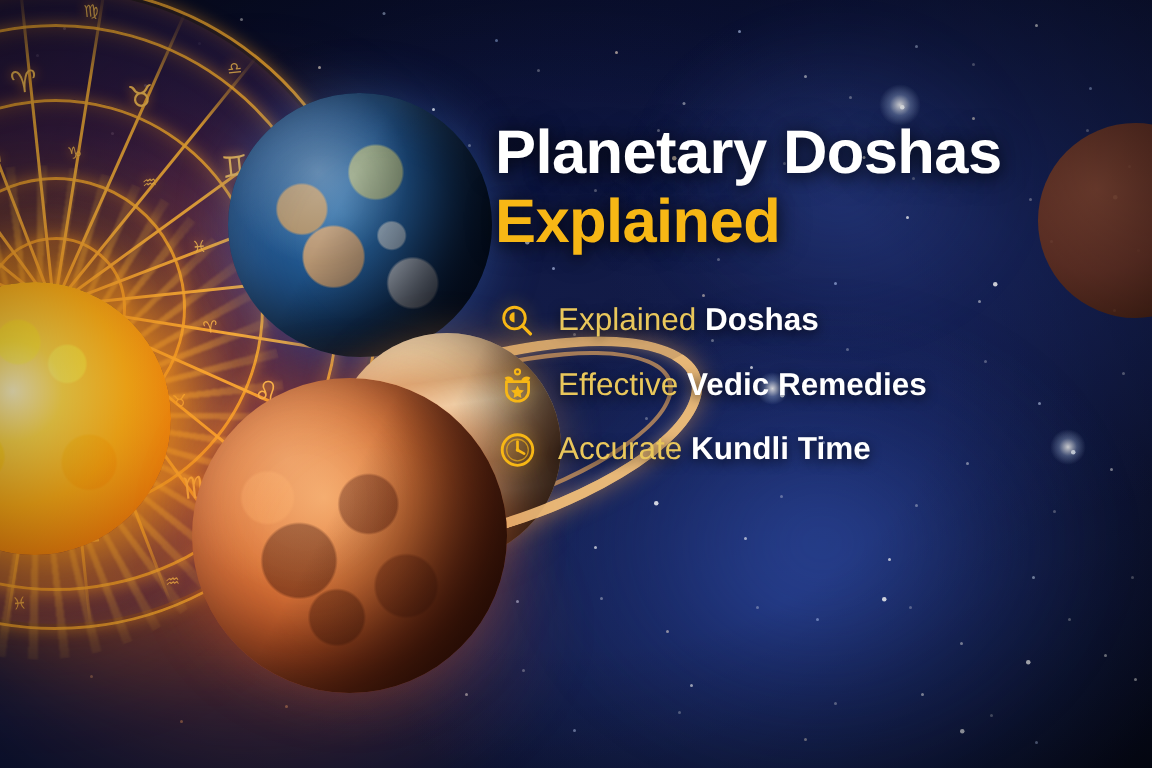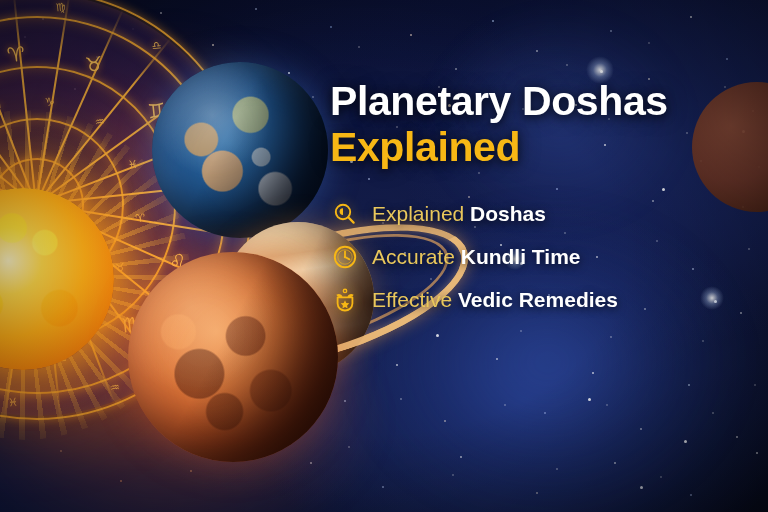--- a/index.html
+++ b/index.html
@@ -505,38 +505,38 @@
             <path d="M7.6 10.6a3.4 3.4 0 0 0 3.4 3.4V7.2a3.4 3.4 0 0 0-3.4 3.4z" fill="#F7B715"></path>
             <line x1="16.3" y1="16.3" x2="21.6" y2="21.6" stroke="#F7B715" stroke-width="2.2" stroke-linecap="round"></line>
           </svg>
         </span>
         <span class="bullet-text"><span>Explained</span><span class="strong"> Doshas</span></span>
       </li>
 
       <li class="bullet">
         <span class="bullet-icon">
           <svg width="26" height="26" viewBox="0 0 26 26" fill="none">
+            <path d="M13 2.2c.9 0 1.7.7 1.7 1.7s-.8 1.7-1.7 1.7-1.7-.7-1.7-1.7.8-1.7 1.7-1.7z" stroke="#F7B715" stroke-width="1.4"></path>
+            <path d="M4.4 7.8c2.6-1.6 5.2-.4 6.2 1.9-2.6 1.1-5.3.3-6.2-1.9z" fill="#F7B715"></path>
+            <path d="M21.6 7.8c-2.6-1.6-5.2-.4-6.2 1.9 2.6 1.1 5.3.3 6.2-1.9z" fill="#F7B715"></path>
+            <path d="M5.6 10.4h14.8v6.2c0 3.8-3.3 6.9-7.4 6.9s-7.4-3.1-7.4-6.9v-6.2z" stroke="#F7B715" stroke-width="1.8" stroke-linejoin="round"></path>
+            <path d="M13 13.2l1.3 2.7 3 .4-2.2 2.1.5 3-2.6-1.4-2.6 1.4.5-3-2.2-2.1 3-.4z" fill="#F7B715"></path>
+          </svg>
+        </span>
+        <span class="bullet-text"><span>Effective</span><span class="strong"> Vedic Remedies</span></span>
+      </li>
+
+      <li class="bullet">
+        <span class="bullet-icon">
+          <svg width="26" height="26" viewBox="0 0 26 26" fill="none">
             <circle cx="13" cy="13" r="10.2" stroke="#F7B715" stroke-width="1.9"></circle>
             <circle cx="13" cy="13" r="7.2" stroke="#F7B715" stroke-width="0.9" opacity="0.65"></circle>
             <line x1="13" y1="13" x2="13" y2="7.4" stroke="#F7B715" stroke-width="1.8" stroke-linecap="round"></line>
             <line x1="13" y1="13" x2="17.4" y2="15.4" stroke="#F7B715" stroke-width="1.8" stroke-linecap="round"></line>
             <circle cx="13" cy="13" r="1.2" fill="#F7B715"></circle>
           </svg>
         </span>
         <span class="bullet-text"><span>Accurate</span><span class="strong"> Kundli Time</span></span>
       </li>
 
-      <li class="bullet">
-        <span class="bullet-icon">
-          <svg width="26" height="26" viewBox="0 0 26 26" fill="none">
-            <path d="M13 2.2c.9 0 1.7.7 1.7 1.7s-.8 1.7-1.7 1.7-1.7-.7-1.7-1.7.8-1.7 1.7-1.7z" stroke="#F7B715" stroke-width="1.4"></path>
-            <path d="M4.4 7.8c2.6-1.6 5.2-.4 6.2 1.9-2.6 1.1-5.3.3-6.2-1.9z" fill="#F7B715"></path>
-            <path d="M21.6 7.8c-2.6-1.6-5.2-.4-6.2 1.9 2.6 1.1 5.3.3 6.2-1.9z" fill="#F7B715"></path>
-            <path d="M5.6 10.4h14.8v6.2c0 3.8-3.3 6.9-7.4 6.9s-7.4-3.1-7.4-6.9v-6.2z" stroke="#F7B715" stroke-width="1.8" stroke-linejoin="round"></path>
-            <path d="M13 13.2l1.3 2.7 3 .4-2.2 2.1.5 3-2.6-1.4-2.6 1.4.5-3-2.2-2.1 3-.4z" fill="#F7B715"></path>
-          </svg>
-        </span>
-        <span class="bullet-text"><span>Effective</span><span class="strong"> Vedic Remedies</span></span>
-      </li>
-
     </ul>
   </div>
 </div>
 
 </body></html>

